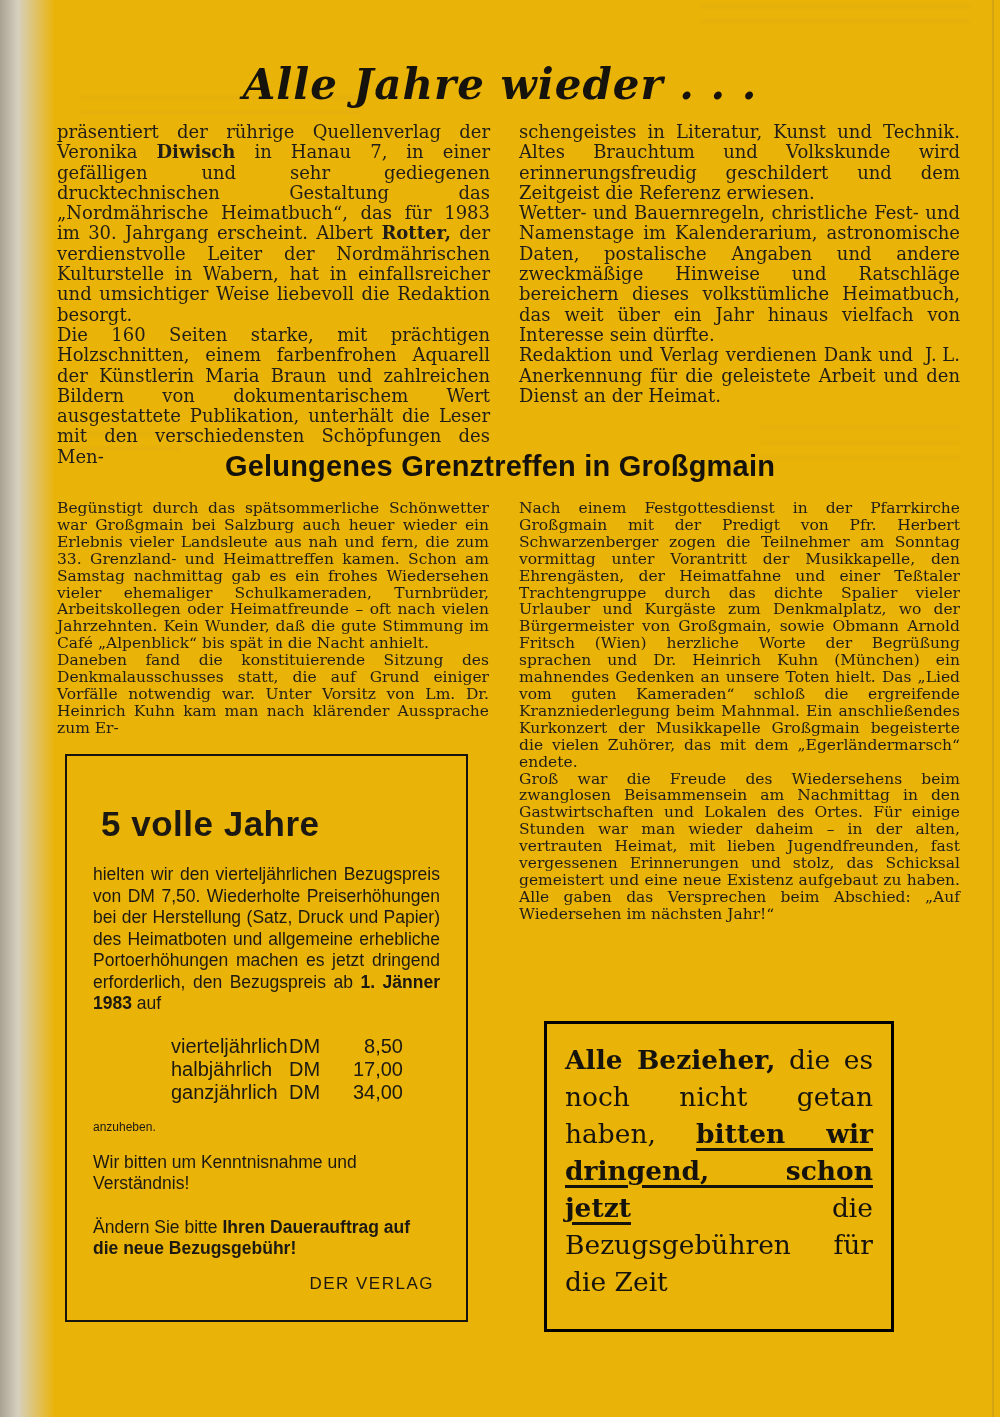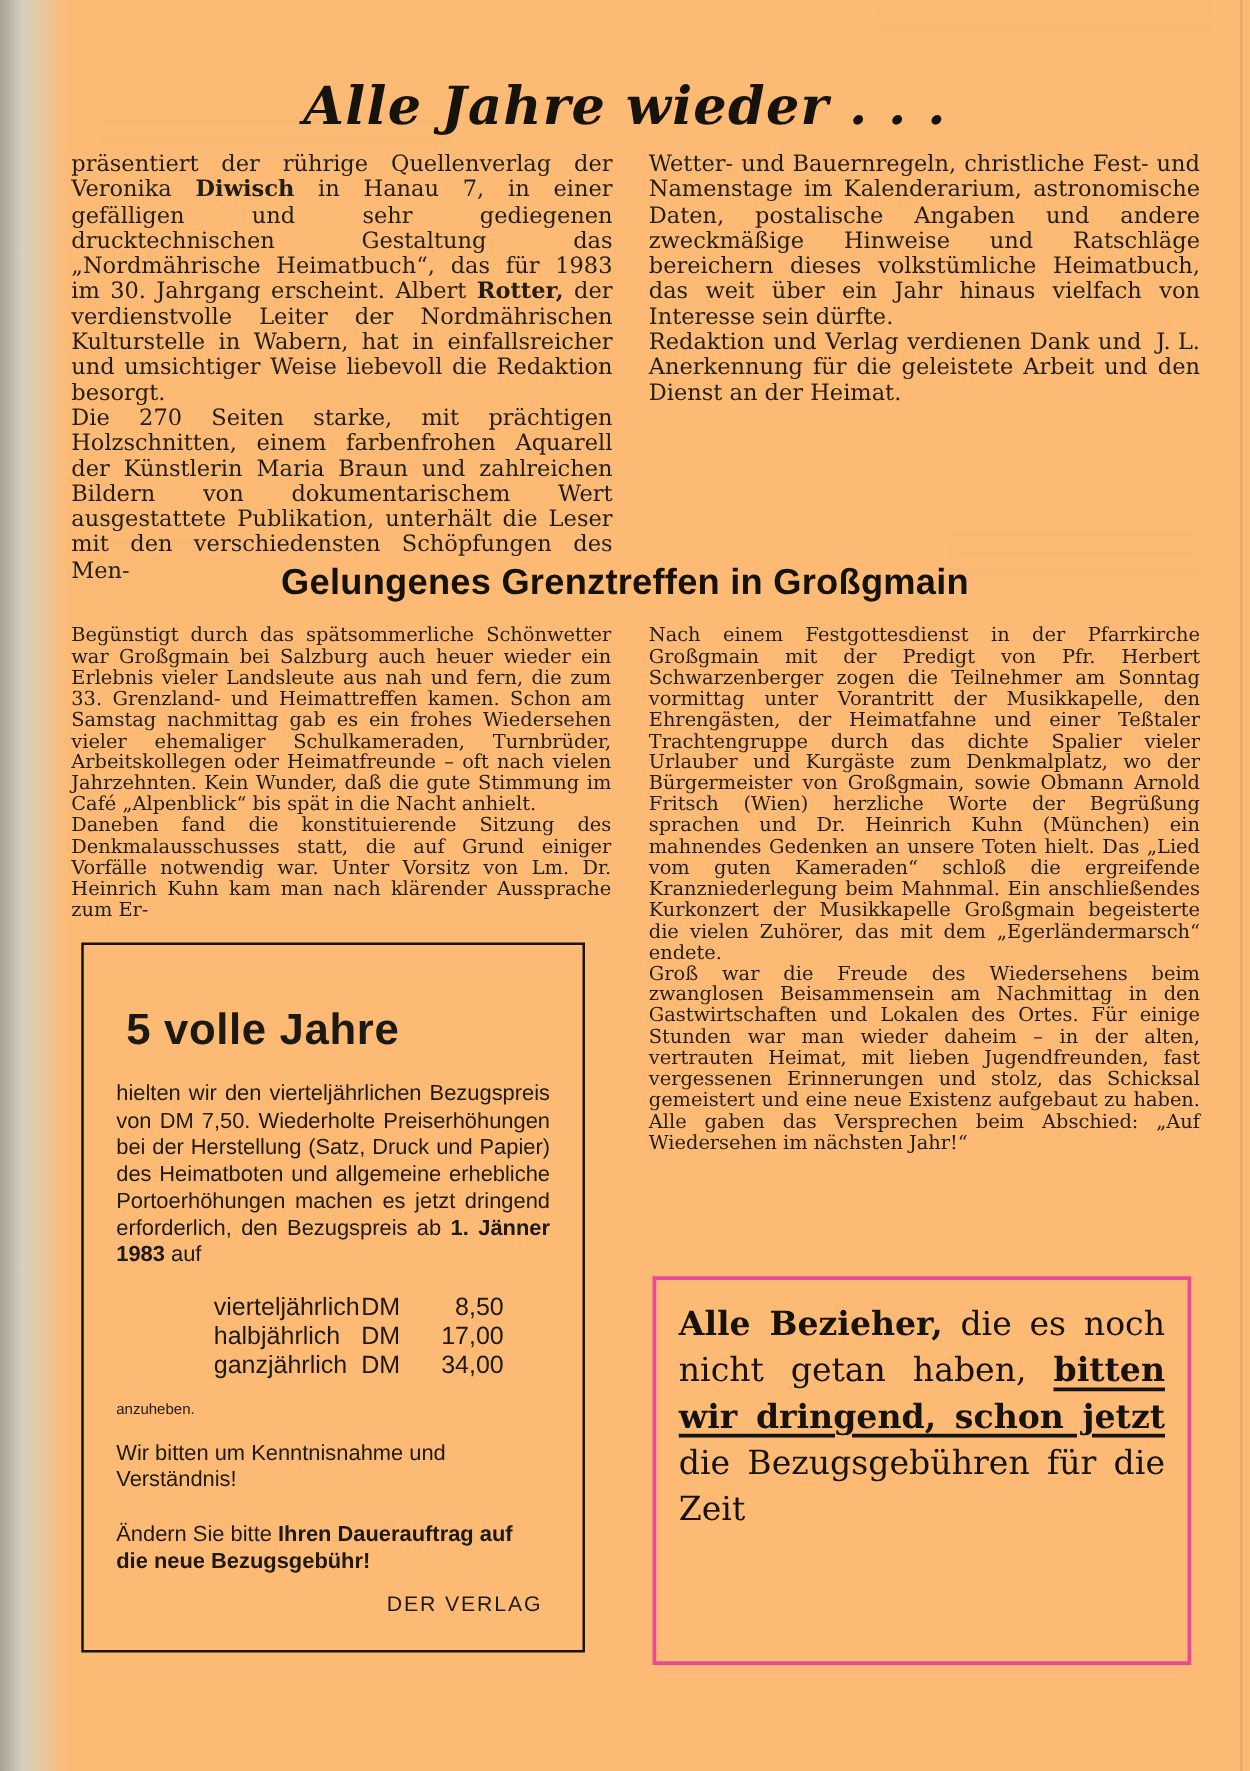--- a/index.html
+++ b/index.html
@@ -1,20 +1,20 @@
 <!DOCTYPE html>
 <html><head>
 <meta charset="utf-8">
 <style>
   * { margin:0; padding:0; box-sizing:border-box; }
   html,body { background:#c9c4b4; }
   b { font-weight:bold; }
   .page {
     position:relative; width:1000px; height:1417px; margin:0 auto;
-    background:#fdba74; color:#211e18; overflow:hidden;
+    background:#eab308; color:#211e18; overflow:hidden;
     font-family:"DejaVu Serif", serif;
   }
   .edge-shade {
     position:absolute; left:0; top:0; bottom:0; width:55px;
     background:linear-gradient(90deg,#a9a293 0px,#d6d0bf 18px,rgba(241,236,221,0) 55px);
     pointer-events:none;
   }
   .edge-line {
     position:absolute; right:6px; top:0; height:100%; width:2px;
     background:rgba(100,90,70,0.16); pointer-events:none;
@@ -56,22 +56,22 @@
   .notice-body    { font-size:17.5px; line-height:21.5px; text-align:justify; }
   .price-table    { margin:20px 0 4px 78px; font-size:20px; }
   .price-row      { display:grid; grid-template-columns:118px 52px 62px; line-height:23px; }
   .price-amount   { text-align:right; }
   .notice-anzuheben { margin-top:16px; font-size:12px; }
   .notice-thanks  { margin-top:18px; font-size:17.5px; line-height:21.5px; }
   .notice-change  { margin-top:22px; font-size:17.5px; line-height:21.5px; }
   .notice-sign    { margin-top:14px; text-align:right; font-size:17px; letter-spacing:1.5px; padding-right:6px; }
   
   .payment-box {
-    position:absolute; left:522px; top:1021px; width:431px; height:311px;
-    border:3px solid #ec4899; padding:17px 18px 10px 18px; overflow:hidden;
+    position:absolute; left:544px; top:1021px; width:350px; height:311px;
+    border:3px solid #000000; padding:17px 18px 10px 18px; overflow:hidden;
     font-family:"DejaVu Serif", serif; color:#16130d;
   }
   .payment-text { font-size:26.5px; line-height:37px; text-align:justify; }
   .payment-text .u {
     text-decoration:underline; text-decoration-thickness:2.5px; text-underline-offset:5px;
   }
   .big-line {
     font-family:"Liberation Sans", sans-serif; font-weight:bold;
     font-size:46px; text-align:center; margin-top:13px; letter-spacing:-1px;
   }
@@ -89,23 +89,24 @@
   <div class="ghost" style="left:700px; top:5px; width:270px; height:30px;"></div>
   <div class="ghost" style="left:80px; top:96px; width:280px; height:22px;"></div>
   <div class="ghost" style="left:760px; top:426px; width:200px; height:42px;"></div>
   <div class="ghost" style="left:60px; top:432px; width:120px; height:26px;"></div>
 
   <h1 class="main-title">Alle Jahre wieder . . .</h1>
 
   <section>
     <div class="a1-col a1-left">
       <p><span>präsentiert der rührige Quellenverlag der Veronika </span><b>Diwisch</b><span> in Hanau 7, in einer gefälligen und sehr gediegenen drucktechnischen Gestaltung das „Nordmährische Heimatbuch“, das für 1983 im 30. Jahrgang erscheint. Albert </span><b>Rotter,</b><span> der verdienstvolle Leiter der Nordmährischen Kulturstelle in Wabern, hat in einfallsreicher und umsichtiger Weise liebevoll die Redaktion besorgt.</span></p>
-      <p>Die 270 Seiten starke, mit prächtigen Holzschnitten, einem farbenfrohen Aquarell der Künstlerin Maria Braun und zahlreichen Bildern von dokumentarischem Wert ausgestattete Publikation, unterhält die Leser mit den verschiedensten Schöpfungen des Men-</p>
+      <p>Die 160 Seiten starke, mit prächtigen Holzschnitten, einem farbenfrohen Aquarell der Künstlerin Maria Braun und zahlreichen Bildern von dokumentarischem Wert ausgestattete Publikation, unterhält die Leser mit den verschiedensten Schöpfungen des Men-</p>
     </div>
     <div class="a1-col a1-right">
+      <p>schengeistes in Literatur, Kunst und Technik. Altes Brauchtum und Volkskunde wird erinnerungsfreudig geschildert und dem Zeitgeist die Referenz erwiesen.</p>
       <p>Wetter- und Bauernregeln, christliche Fest- und Namenstage im Kalenderarium, astronomische Daten, postalische Angaben und andere zweckmäßige Hinweise und Ratschläge bereichern dieses volkstümliche Heimatbuch, das weit über ein Jahr hinaus vielfach von Interesse sein dürfte.</p>
       <p><span class="sig">J. L.</span><span>Redaktion und Verlag verdienen Dank und Anerkennung für die geleistete Arbeit und den Dienst an der Heimat.</span></p>
     </div>
   </section>
 
   <h2 class="headline2">Gelungenes Grenztreffen in Großgmain</h2>
 
   <section>
     <div class="a2-col a2-left">
       <p>Begünstigt durch das spätsommerliche Schönwetter war Großgmain bei Salzburg auch heuer wieder ein Erlebnis vieler Landsleute aus nah und fern, die zum 33. Grenzland- und Heimattreffen kamen. Schon am Samstag nachmittag gab es ein frohes Wiedersehen vieler ehemaliger Schulkameraden, Turnbrüder, Arbeitskollegen oder Heimatfreunde – oft nach vielen Jahrzehnten. Kein Wunder, daß die gute Stimmung im Café „Alpenblick“ bis spät in die Nacht anhielt.</p>

